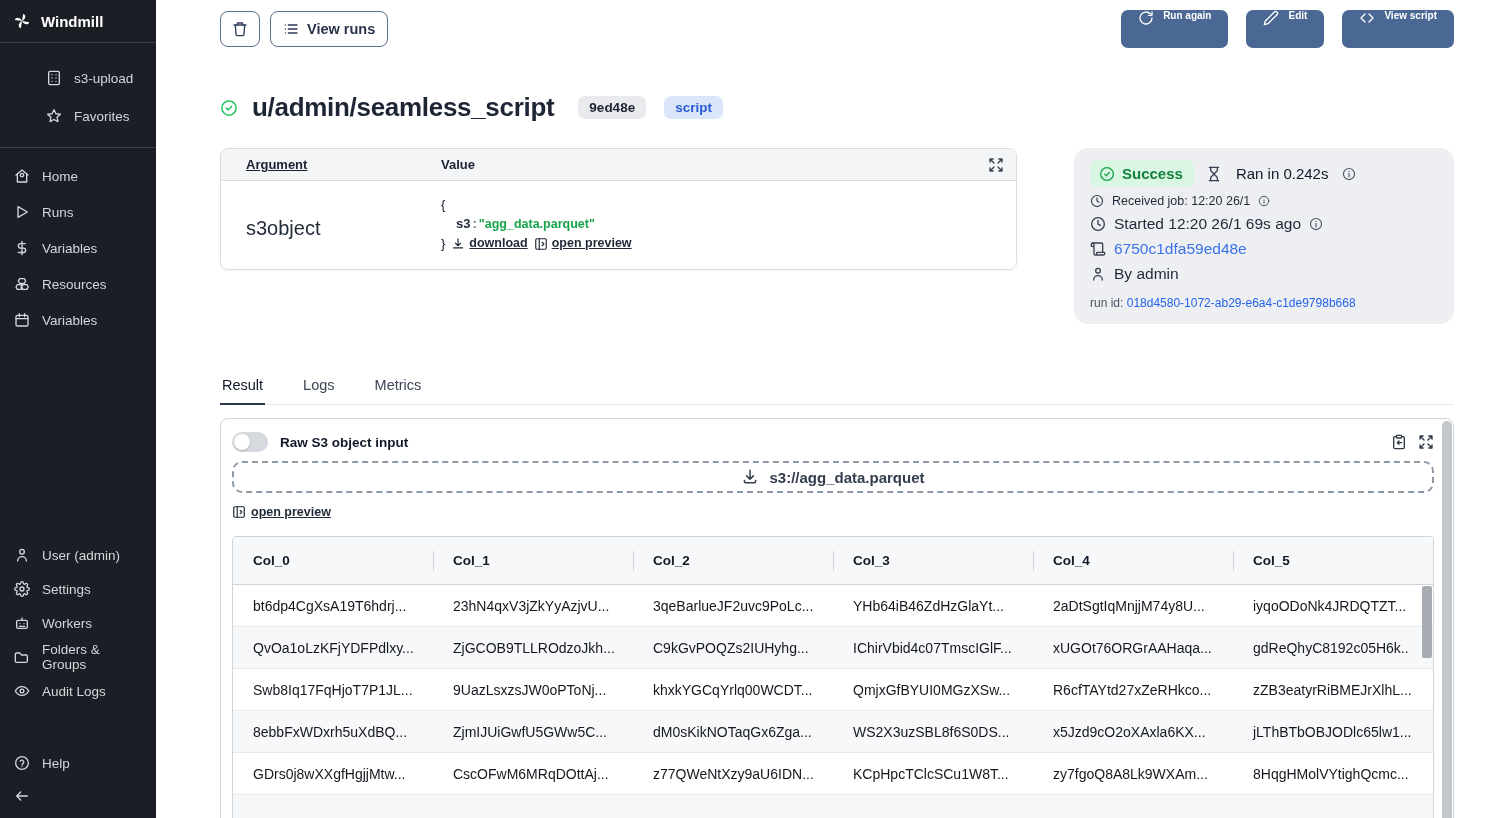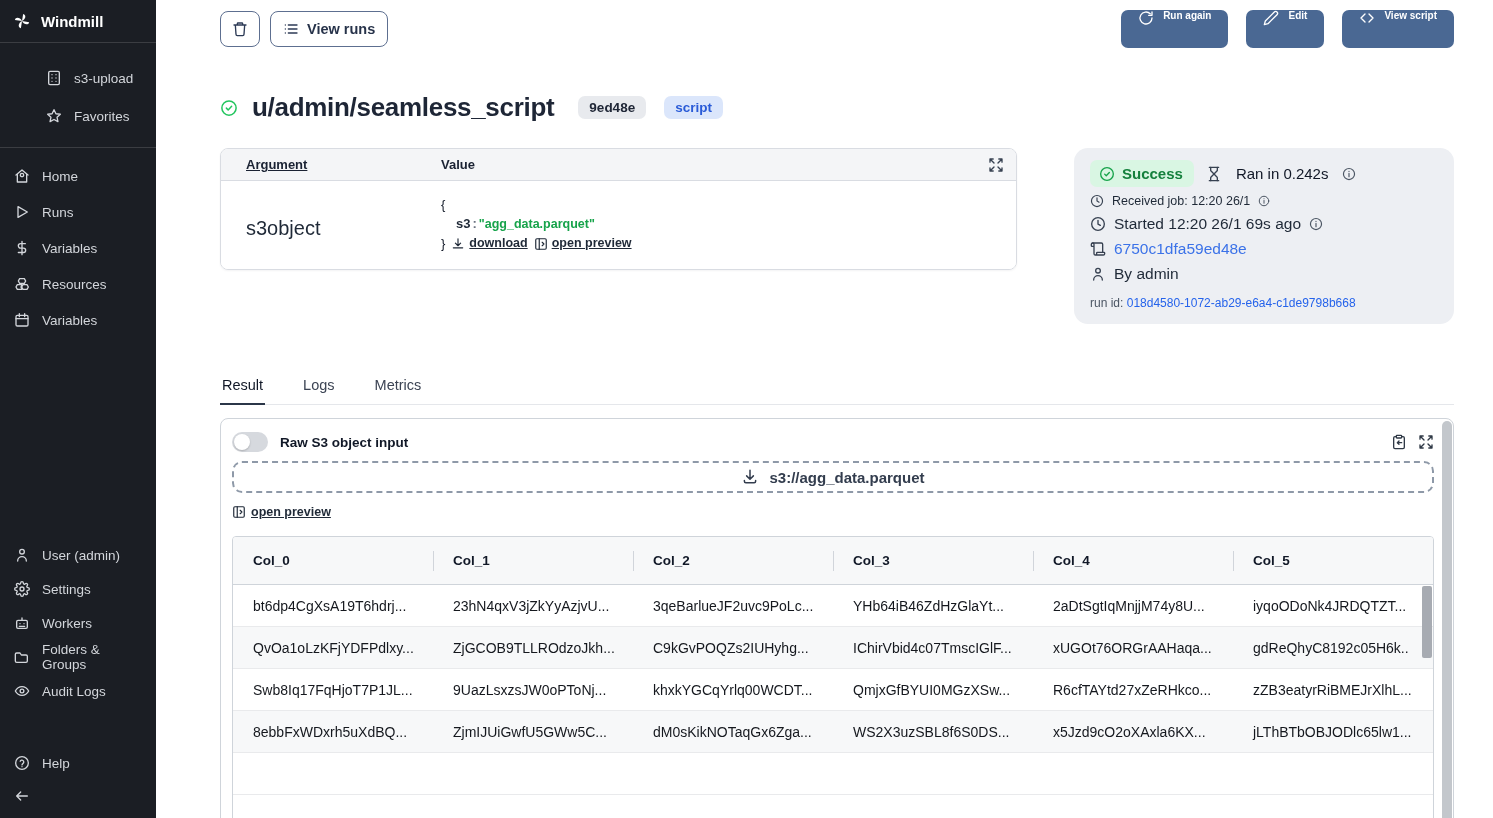--- a/index.html
+++ b/index.html
@@ -556,20 +556,28 @@
             </div>
             <div class="tr">
               <div class="td">8ebbFxWDxrh5uXdBQ...</div>
               <div class="td">ZjmIJUiGwfU5GWw5C...</div>
               <div class="td">dM0sKikNOTaqGx6Zga...</div>
               <div class="td">WS2X3uzSBL8f6S0DS...</div>
               <div class="td">x5Jzd9cO2oXAxla6KX...</div>
               <div class="td">jLThBTbOBJODlc65lw1...</div>
             </div>
             <div class="tr">
+              <div class="td">GDrs0j8wXXgfHgjjMtw...</div>
+              <div class="td">CscOFwM6MRqDOttAj...</div>
+              <div class="td">z77QWeNtXzy9aU6IDN...</div>
+              <div class="td">KCpHpcTClcSCu1W8T...</div>
+              <div class="td">zy7fgoQ8A8Lk9WXAm...</div>
+              <div class="td">8HqgHMolVYtighQcmc...</div>
+            </div>
+            <div class="tr">
               <div class="td"></div>
               <div class="td"></div>
               <div class="td"></div>
               <div class="td"></div>
               <div class="td"></div>
               <div class="td"></div>
             </div>
           </div>
         <div class="table-scrollbar"></div>
       </div>

